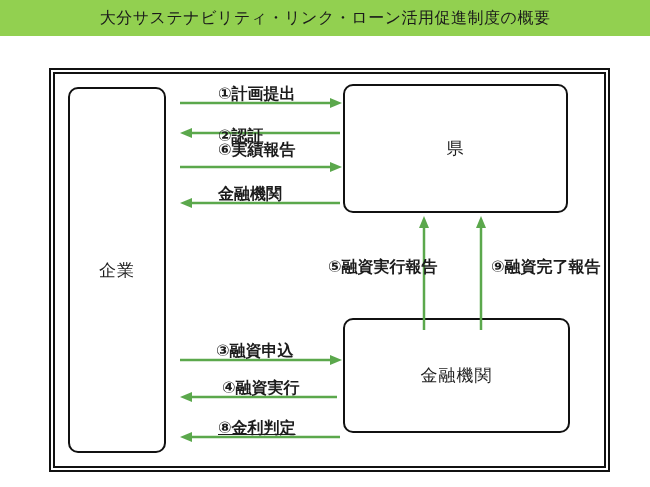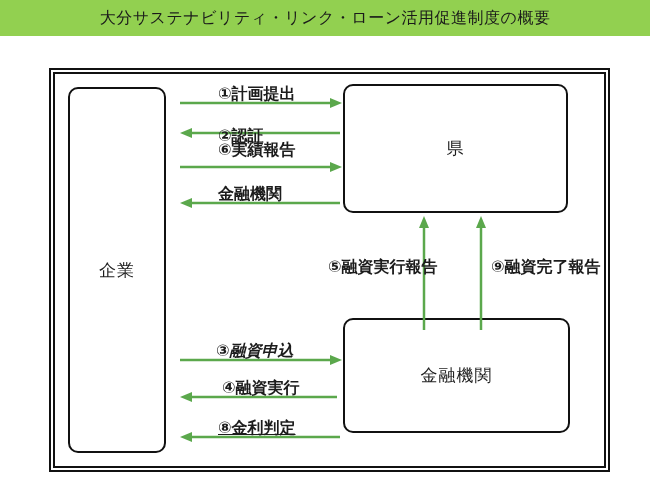--- a/index.html
+++ b/index.html
@@ -52,21 +52,21 @@
     position: absolute;
     font-size: 16px; font-weight: 700; color: #1c1c1c;
     white-space: nowrap; line-height: 19px;
   }
   .fl-1 { left: 218px; top: 84px;  }
   .fl-2 { left: 218px; top: 126px; }
   .fl-6 { left: 218px; top: 140px; }
   .fl-7 { left: 218px; top: 184px; }
   .fl-5 { left: 310px; top: 257px; margin-left: 18px; }
   .fl-9 { left: 491px; top: 257px; }
-  .fl-3 { left: 216px; top: 341px; font-style: italic; }
+  .fl-3 { left: 216px; top: 341px; }
   .fl-4 { left: 222px; top: 378px; }
   .fl-8 { left: 218px; top: 418px; text-decoration: underline; }
 </style>
 </head>
 <body>
 
 <div class="header">
   <span class="page-title">大分サステナビリティ・リンク・ローン活用促進制度の概要</span>
 </div>
 

